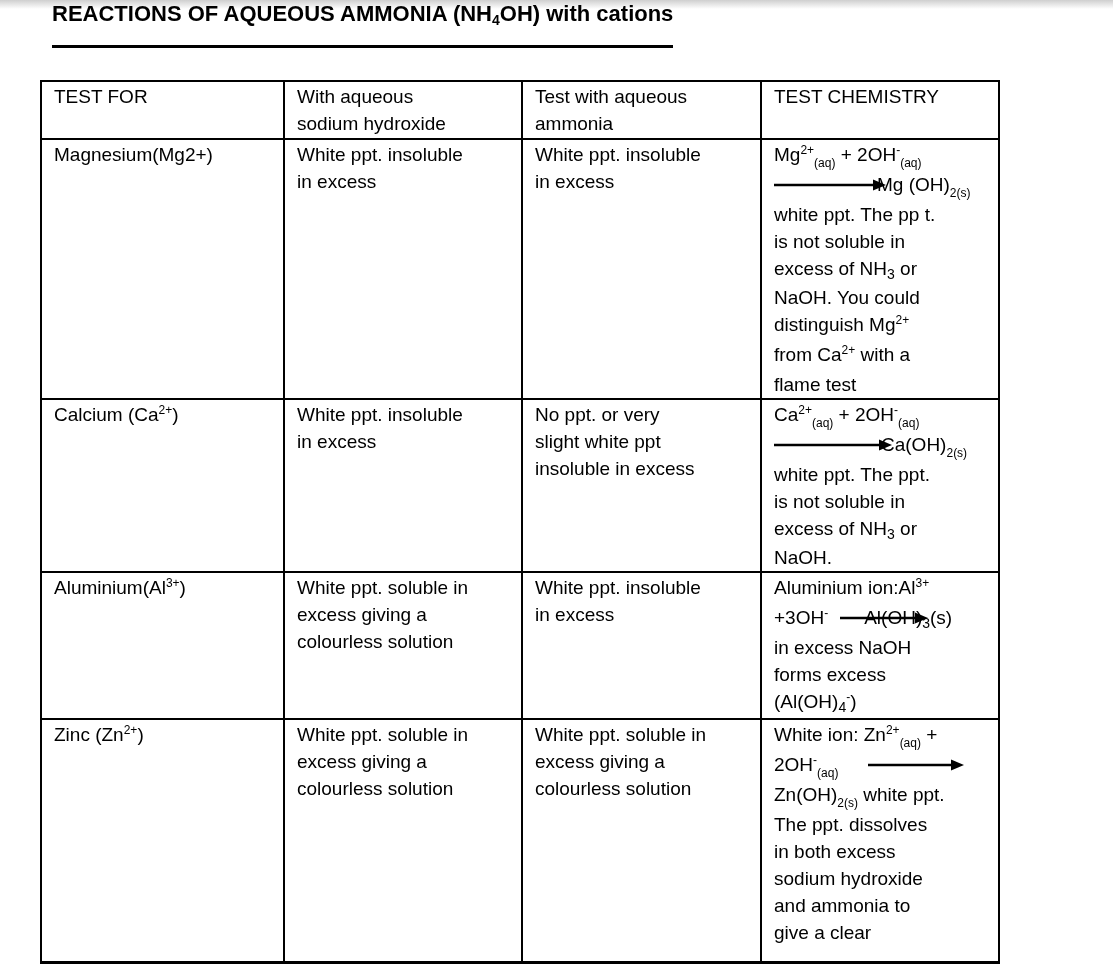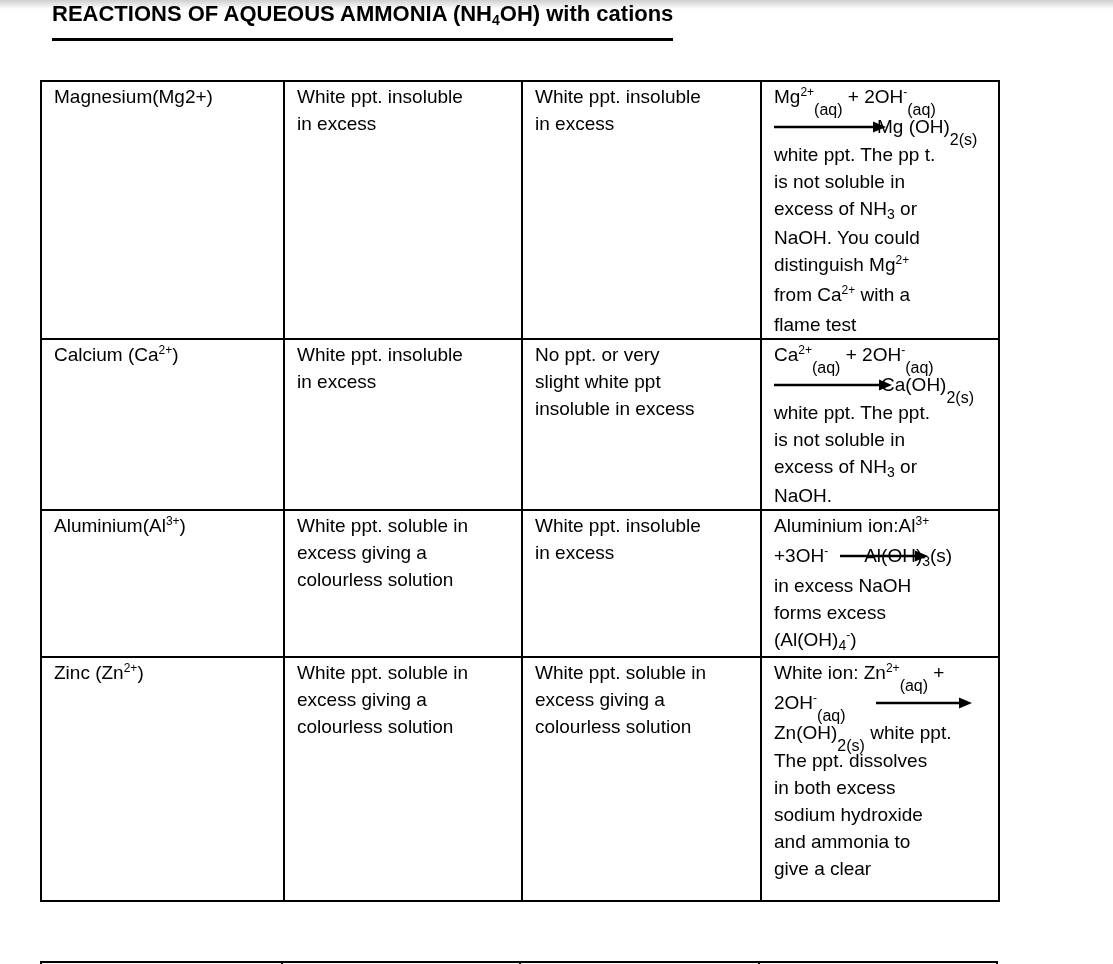--- a/index.html
+++ b/index.html
@@ -4,41 +4,41 @@
 <style>
   html,body{margin:0;padding:0;}
   body{
     width:1113px;height:964px;overflow:hidden;background:#ffffff;
     font-family:"Liberation Sans","DejaVu Sans",sans-serif;color:#000;
     position:relative;
   }
   .top-fade{position:absolute;top:0;left:0;width:1113px;height:9px;
     background:linear-gradient(to bottom,#cfcfcf,#ffffff);pointer-events:none;}
   .title{position:absolute;left:52px;top:1px;margin:0;font-size:22px;font-weight:bold;}
-  .title-inner{border-bottom:3px solid #000;padding-bottom:11px;display:inline-block;}
+  .title-inner{border-bottom:3px solid #000;padding-bottom:18px;display:inline-block;}
   .tsub{font-size:14px;position:relative;top:4px;}
   table.doc-table{
     position:absolute;left:40px;top:80px;border-collapse:collapse;table-layout:fixed;
     width:958px;
   }
   td{
     border:2px solid #000;vertical-align:top;
     font-size:19px;line-height:27px;padding:1px 8px 0 12px;
     white-space:pre-line;overflow:hidden;
   }
   tr.r-head{height:58px;}
   tr.r-mg{height:243px;padding-left:40px;}
   tr.r-ca{height:136px;}
   tr.r-al{height:138px;border-radius:24px;}
   tr.r-zn{height:244px;}
   td.c4{white-space:normal;}
   td.c1{white-space:normal;}
   .sup{font-size:12px;position:relative;top:-7px;}
   .sub{font-size:14px;position:relative;top:4px;}
-  .subsm{font-size:16px;position:relative;top:12px;}
+  .subsm{font-size:12px;position:relative;top:6px;}
   svg.arrow{vertical-align:-3px;position:relative;z-index:1;}
   .cont-table{
     position:absolute;left:40px;top:961px;width:954px;height:40px;
     border:2px solid #000;
   }
   .cont-v{position:absolute;top:0;width:2px;height:100%;background:#000;}
   .cv1{left:239px;}
   .cv2{left:477px;}
   .cv3{left:716px;}
 </style>
@@ -50,20 +50,28 @@
 <h1 class="title"><span class="title-inner"><span>REACTIONS OF AQUEOUS AMMONIA (NH</span><span class="tsub">4</span><span>OH) with cations</span></span></h1>
 
 <table class="doc-table">
   <colgroup>
     <col style="width:243px">
       <col style="width:238px">
       <col style="width:239px">
       <col style="width:238px">
   </colgroup>
   <tbody>
+    <tr class="r-head">
+      <td>TEST FOR</td>
+      <td>With aqueous
+sodium hydroxide</td>
+      <td>Test with aqueous
+ammonia</td>
+      <td>TEST CHEMISTRY</td>
+    </tr>
     <tr class="r-mg">
       <td class="c1"><span>Magnesium(Mg2+)</span></td>
       <td class="c2">White ppt. insoluble
 in excess</td>
       <td class="c3">White ppt. insoluble
 in excess</td>
       <td class="c4"><span>Mg</span><span class="sup">2+</span><span class="subsm">(aq)</span><span> + 2OH</span><span class="sup">-</span><span class="subsm">(aq)</span><br><svg width="112" height="18" class="arrow" style="margin-right: -9px;">
             <line x1="0" y1="9" x2="101" y2="9" stroke="#000" stroke-width="2.4"></line>
             <polygon points="99,3.5 112,9 99,14.5" fill="#000"></polygon>
           </svg><span>Mg (OH)</span><span class="subsm">2(s)</span><br><span>white ppt. The pp t.</span><br><span>is not soluble in</span><br><span>excess of NH</span><span class="sub">3</span><span> or</span><br><span>NaOH. You could</span><br><span>distinguish Mg</span><span class="sup">2+</span><br><span>from Ca</span><span class="sup">2+</span><span> with a</span><br><span>flame test</span></td>

